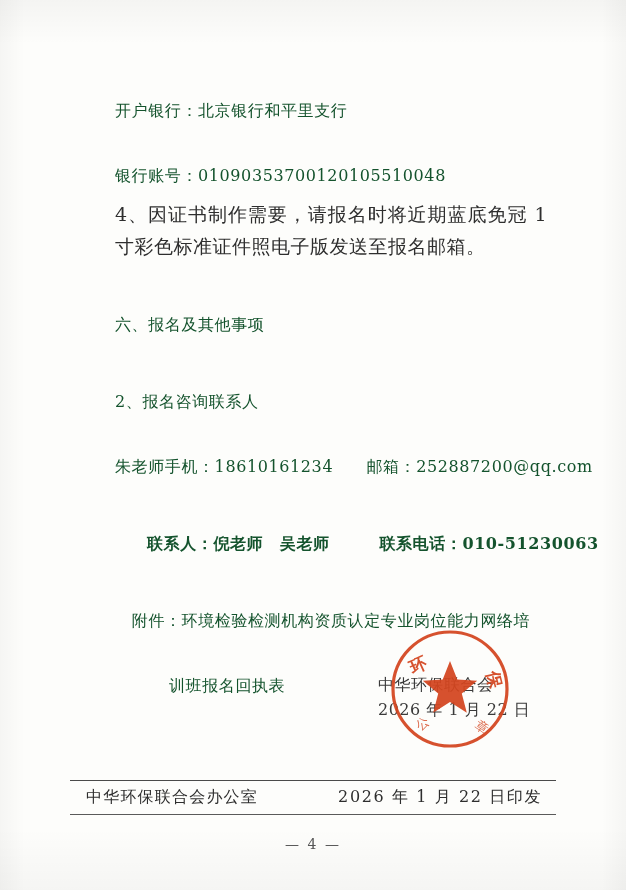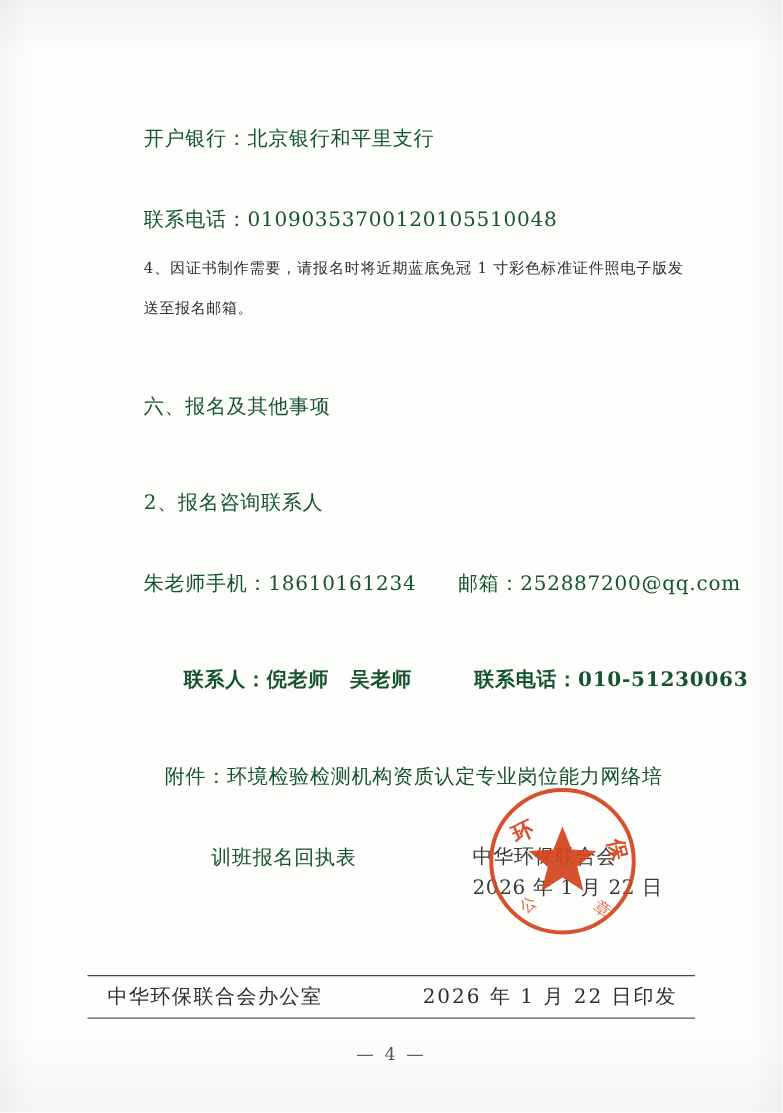--- a/index.html
+++ b/index.html
@@ -42,21 +42,21 @@
   .line {
     font-size: 16px;
     line-height: 32px;
     letter-spacing: 0.6px;
     white-space: nowrap;
     color: #14532d;
     margin-top: 33px;
   }
 
   .para {
-    font-size: 12px;
+    font-size: 19px;
     line-height: 32px;
     letter-spacing: 0.5px;
     text-align: justify;
     text-align-last: left;
     color: #2e2e2e;
   }
 
   .indent {
     padding-left: 30px;
   }
@@ -149,21 +149,21 @@
 <body>
 
 <div class="paper"></div>
 
 <div class="page">
 
   <div class="body-block">
 
     <div class="line indent">开户银行：北京银行和平里支行</div>
 
-    <div class="line indent">联系电话：01090353700120105510048</div>
+    <div class="line indent">银行账号：01090353700120105510048</div>
 
     <div class="gap-s"></div>
 
     <div class="para indent">4、因证书制作需要，请报名时将近期蓝底免冠 1 寸彩色标准证件照电子版发送至报名邮箱。</div>
 
     <div class="gap-m"></div>
 
     <div class="line indent">六、报名及其他事项</div>
 
     <div class="gap-s"></div>

